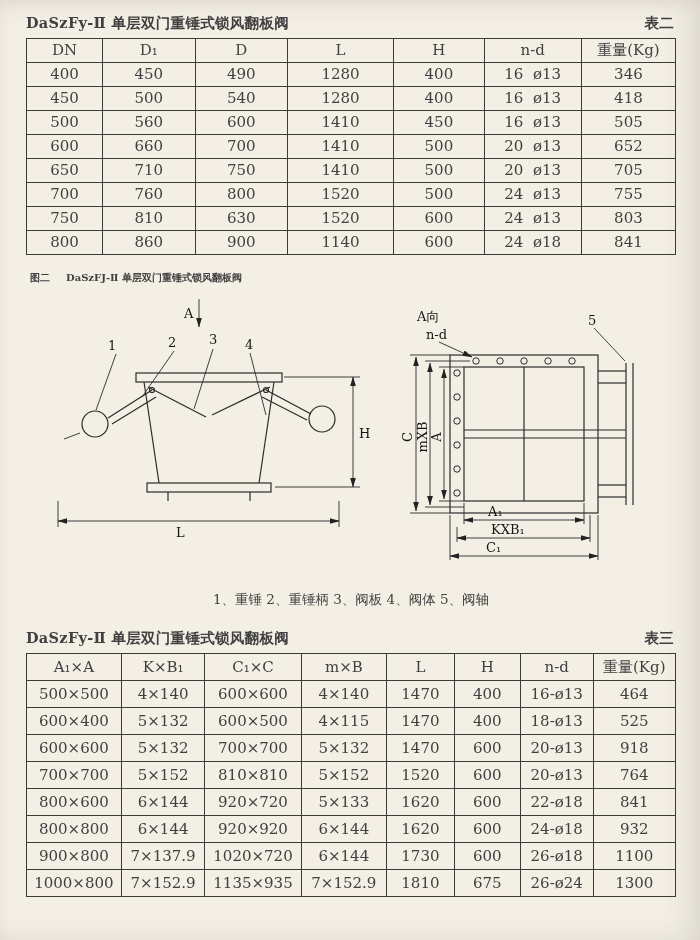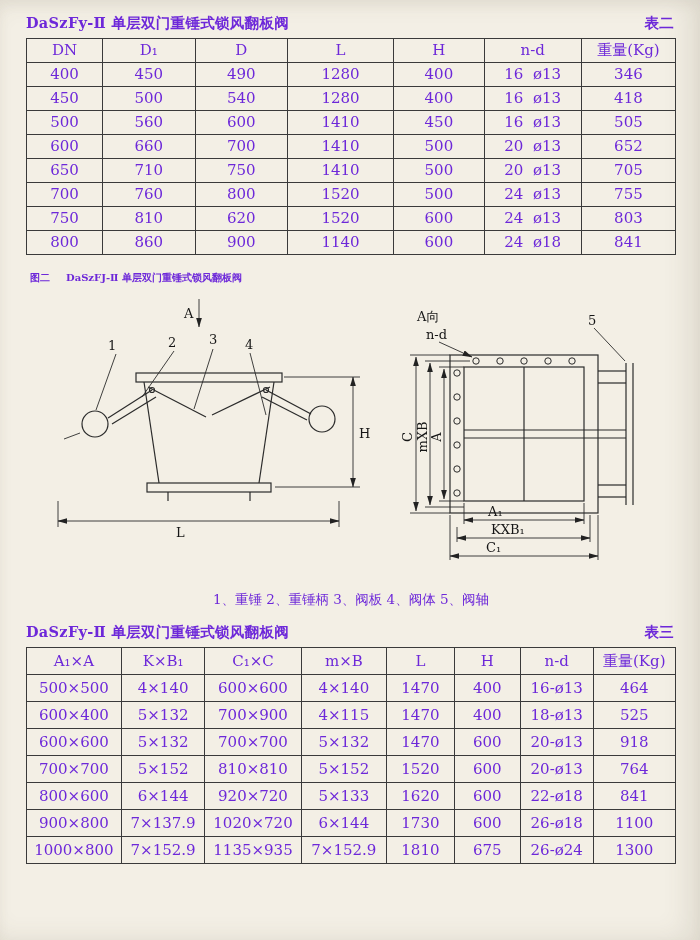--- a/index.html
+++ b/index.html
@@ -1,37 +1,37 @@
 <!DOCTYPE html>
 <html><head>
 <meta charset="utf-8">
 <style>
   html,body{margin:0;padding:0;background:#d9d5cc;}
   .page{
     width:700px;height:940px;box-sizing:border-box;overflow:hidden;
     background:#f3efe5;
     font-family:"DejaVu Serif","Liberation Serif",serif;
-    color:#6d28d9;
+    color:#404040;
     padding:12px 24px 0 26px;
     box-shadow: inset -12px 0 26px rgba(90,80,55,0.12), inset 0 5px 12px rgba(90,80,55,0.05);
   }
   .title-row{
     display:flex;justify-content:space-between;align-items:baseline;
     font-size:14.5px;font-weight:bold;letter-spacing:.3px;margin:2px 2px 5px 0;
   }
   .spec-table{width:100%;border-collapse:collapse;font-size:15px;table-layout:fixed;}
   .spec-table th,.spec-table td{
     border:1px solid #3a3a3a;text-align:center;font-weight:normal;
     padding:3px 1px;line-height:17px;white-space:pre;overflow:hidden;
   }
   .t3 th,.t3 td{padding:4.5px 1px;}
   .figure-caption{font-size:10px;font-weight:bold;margin:16px 0 2px 4px;}
   .figure-caption .gap{display:inline-block;width:16px;}
   .drawing-wrap{margin:2px 0 0 0;}
-  .parts-caption{text-align:center;font-size:13.5px;margin:0 0 14px 0;}
+  .parts-caption{text-align:center;font-size:13.5px;margin:0 0 20px 0;}
   svg text{font-family:"DejaVu Serif","Liberation Serif",serif;}
 </style>
 </head>
 <body>
 
 <div class="page">
 
   <div class="title-row">
     <span>DaSzFy-Ⅱ 单层双门重锤式锁风翻板阀</span>
     <span>表二</span>
@@ -109,21 +109,21 @@
           <td>760</td>
           <td>800</td>
           <td>1520</td>
           <td>500</td>
           <td>24  ø13</td>
           <td>755</td>
         </tr>
         <tr>
           <td>750</td>
           <td>810</td>
-          <td>620</td>
+          <td>630</td>
           <td>1520</td>
           <td>600</td>
           <td>24  ø13</td>
           <td>803</td>
         </tr>
         <tr>
           <td>800</td>
           <td>860</td>
           <td>900</td>
           <td>1140</td>
@@ -288,21 +288,21 @@
           <td>600×600</td>
           <td>4×140</td>
           <td>1470</td>
           <td>400</td>
           <td>16-ø13</td>
           <td>464</td>
         </tr>
         <tr>
           <td>600×400</td>
           <td>5×132</td>
-          <td>700×900</td>
+          <td>600×500</td>
           <td>4×115</td>
           <td>1470</td>
           <td>400</td>
           <td>18-ø13</td>
           <td>525</td>
         </tr>
         <tr>
           <td>600×600</td>
           <td>5×132</td>
           <td>700×700</td>
@@ -324,20 +324,30 @@
         </tr>
         <tr>
           <td>800×600</td>
           <td>6×144</td>
           <td>920×720</td>
           <td>5×133</td>
           <td>1620</td>
           <td>600</td>
           <td>22-ø18</td>
           <td>841</td>
+        </tr>
+        <tr>
+          <td>800×800</td>
+          <td>6×144</td>
+          <td>920×920</td>
+          <td>6×144</td>
+          <td>1620</td>
+          <td>600</td>
+          <td>24-ø18</td>
+          <td>932</td>
         </tr>
         <tr>
           <td>900×800</td>
           <td>7×137.9</td>
           <td>1020×720</td>
           <td>6×144</td>
           <td>1730</td>
           <td>600</td>
           <td>26-ø18</td>
           <td>1100</td>

